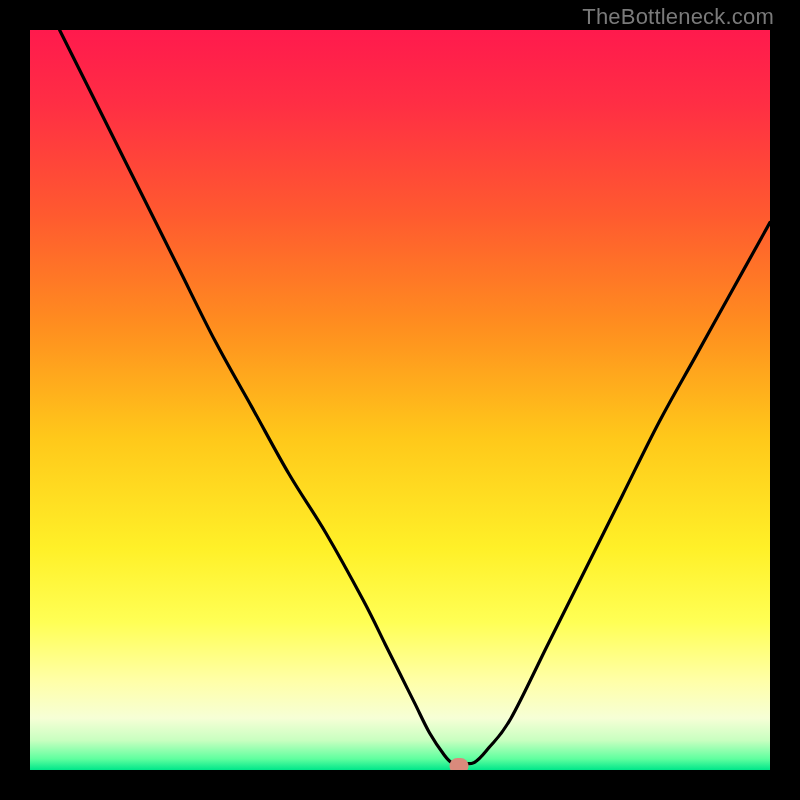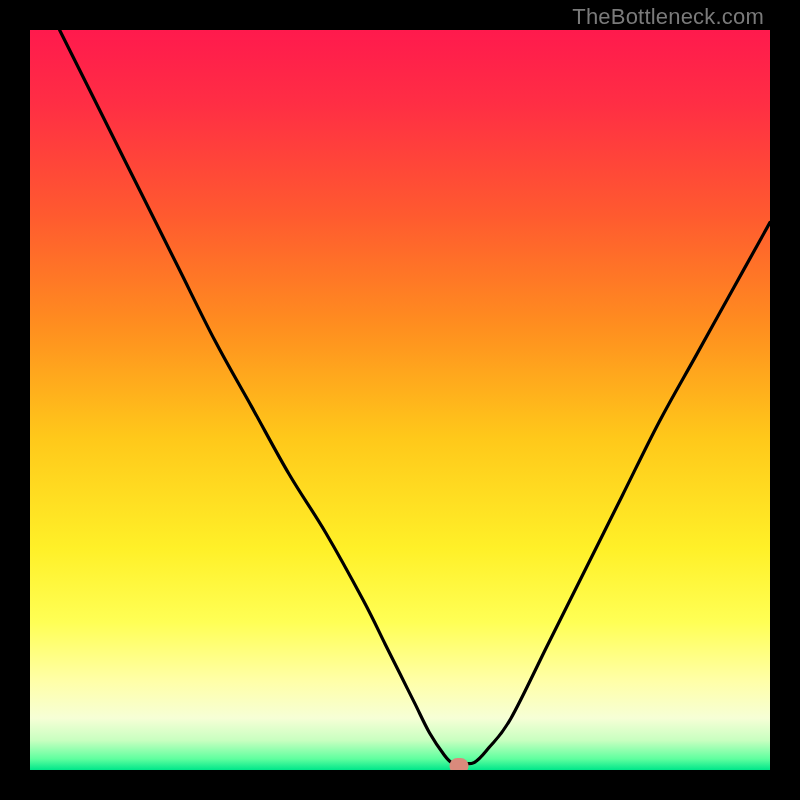--- a/index.html
+++ b/index.html
@@ -84,14 +84,14 @@
       <rect x="0" y="0" width="740" height="740" fill="url(#bg)"></rect>
     </svg>
 
     <svg class="svg-curve" viewBox="0 0 740 740" preserveAspectRatio="none">
       <path id="curve-path" d="M 29.6 0 C 37.592 15.983999999999991, 59.348 59.49599999999997, 74 88.79999999999995 C 88.652 118.10399999999994, 97.68 136.15999999999997, 111 162.79999999999995 C 124.32 189.43999999999994, 134.68 210.15999999999994, 148 236.79999999999995 C 161.32 263.43999999999994, 171.68 285.492, 185 310.8 C 198.32 336.108, 208.68 353.42400000000004, 222 377.40000000000003 C 235.32 401.37600000000003, 245.68 421.356, 259 444 C 272.32 466.644, 282.68 480.556, 296 503.2 C 309.32 525.8439999999999, 322.344 549.8199999999999, 333 569.8 C 343.656 589.78, 348.53999999999996 600.88, 355.2 614.2 C 361.86 627.5200000000001, 364.67199999999997 633.144, 370 643.8 C 375.32800000000003 654.4559999999999, 379.472 662.7439999999999, 384.8 673.4 C 390.12800000000004 684.056, 394.272 693.6759999999999, 399.6 703 C 404.92800000000005 712.3240000000001, 410.40400000000005 719.8720000000001, 414.40000000000003 725.2 C 418.396 730.528, 419.13599999999997 731.268, 421.79999999999995 732.6 C 424.46399999999994 733.932, 425.204 732.6, 429.2 732.6 C 433.19599999999997 732.6, 438.67199999999997 735.264, 444 732.6 C 449.32800000000003 729.936, 452.14 725.7919999999999, 458.8 717.8 C 465.46000000000004 709.808, 470.344 706.8480000000001, 481 688.2 C 491.656 669.552, 504.68 640.84, 518 614.2 C 531.32 587.5600000000001, 541.68 566.84, 555 540.2 C 568.32 513.5600000000001, 578.68 492.84, 592 466.2 C 605.32 439.56, 615.68 417.50800000000004, 629 392.20000000000005 C 642.32 366.89200000000005, 652.68 349.57599999999996, 666 325.59999999999997 C 679.32 301.62399999999997, 689.68 282.976, 703 259 C 716.32 235.024, 733.34 204.38799999999998, 740 192.39999999999998" fill="none" stroke-width="3.2" stroke-linecap="round" stroke-linejoin="round" stroke="#000000"></path>
     </svg>
 
     <div id="marker" class="marker" style="left: 429.2px; top: 736.3px; background: rgb(217, 138, 124);"></div>
   </div>
 
-  <div class="watermark" id="watermark" style="right: 36px; top: 4px;">TheBottleneck.com</div>
+  <div class="watermark" id="watermark" style="right: 26px; top: 4px;">TheBottleneck.com</div>
 </div>
 
 </body></html>

